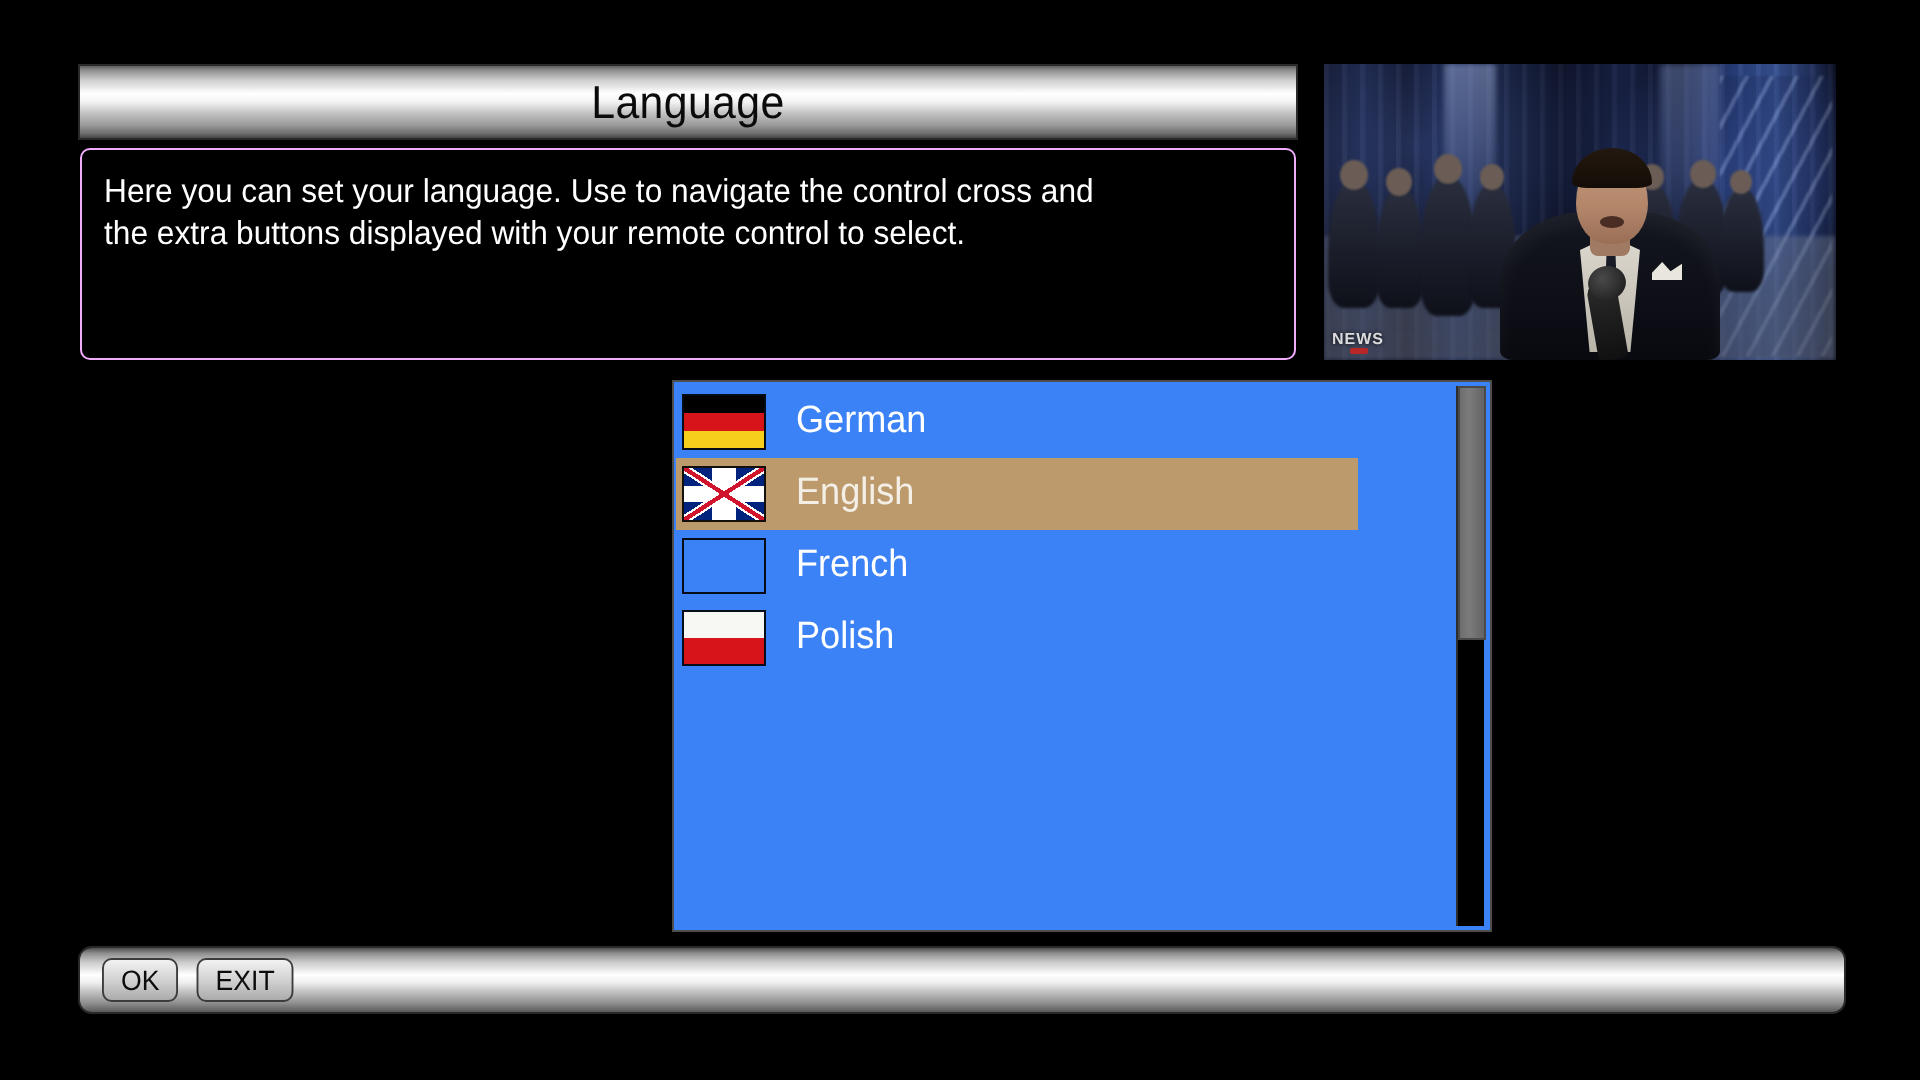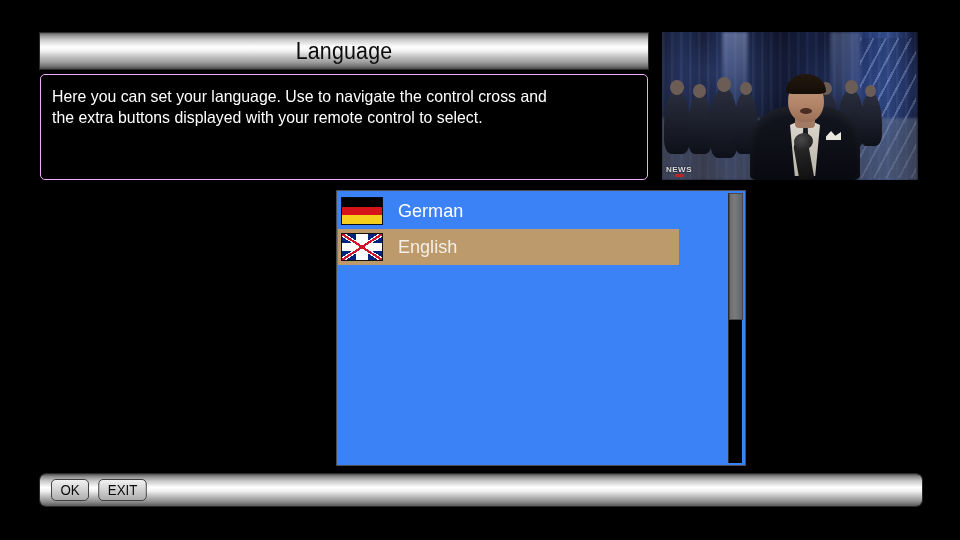--- a/index.html
+++ b/index.html
@@ -294,20 +294,28 @@
 <div id="lang-panel">
   <div id="lang-list">
       <div class="lang-row">
         <span class="flag flag-german"></span>
         <span class="lang-label">German</span>
       </div>
       <div class="lang-row selected">
         <span class="flag flag-uk"></span>
         <span class="lang-label">English</span>
       </div>
+      <div class="lang-row">
+        <span class="flag flag-french"></span>
+        <span class="lang-label">French</span>
+      </div>
+      <div class="lang-row">
+        <span class="flag flag-polish"></span>
+        <span class="lang-label">Polish</span>
+      </div>
     </div>
 
   <div id="lang-scroll-track">
     <div id="lang-scroll-thumb" style="height: 126.9px; top: 0px;"></div>
   </div>
 </div>
 
 <div id="action-bar">
     <div class="action-btn">OK</div>
     <div class="action-btn">EXIT</div>

